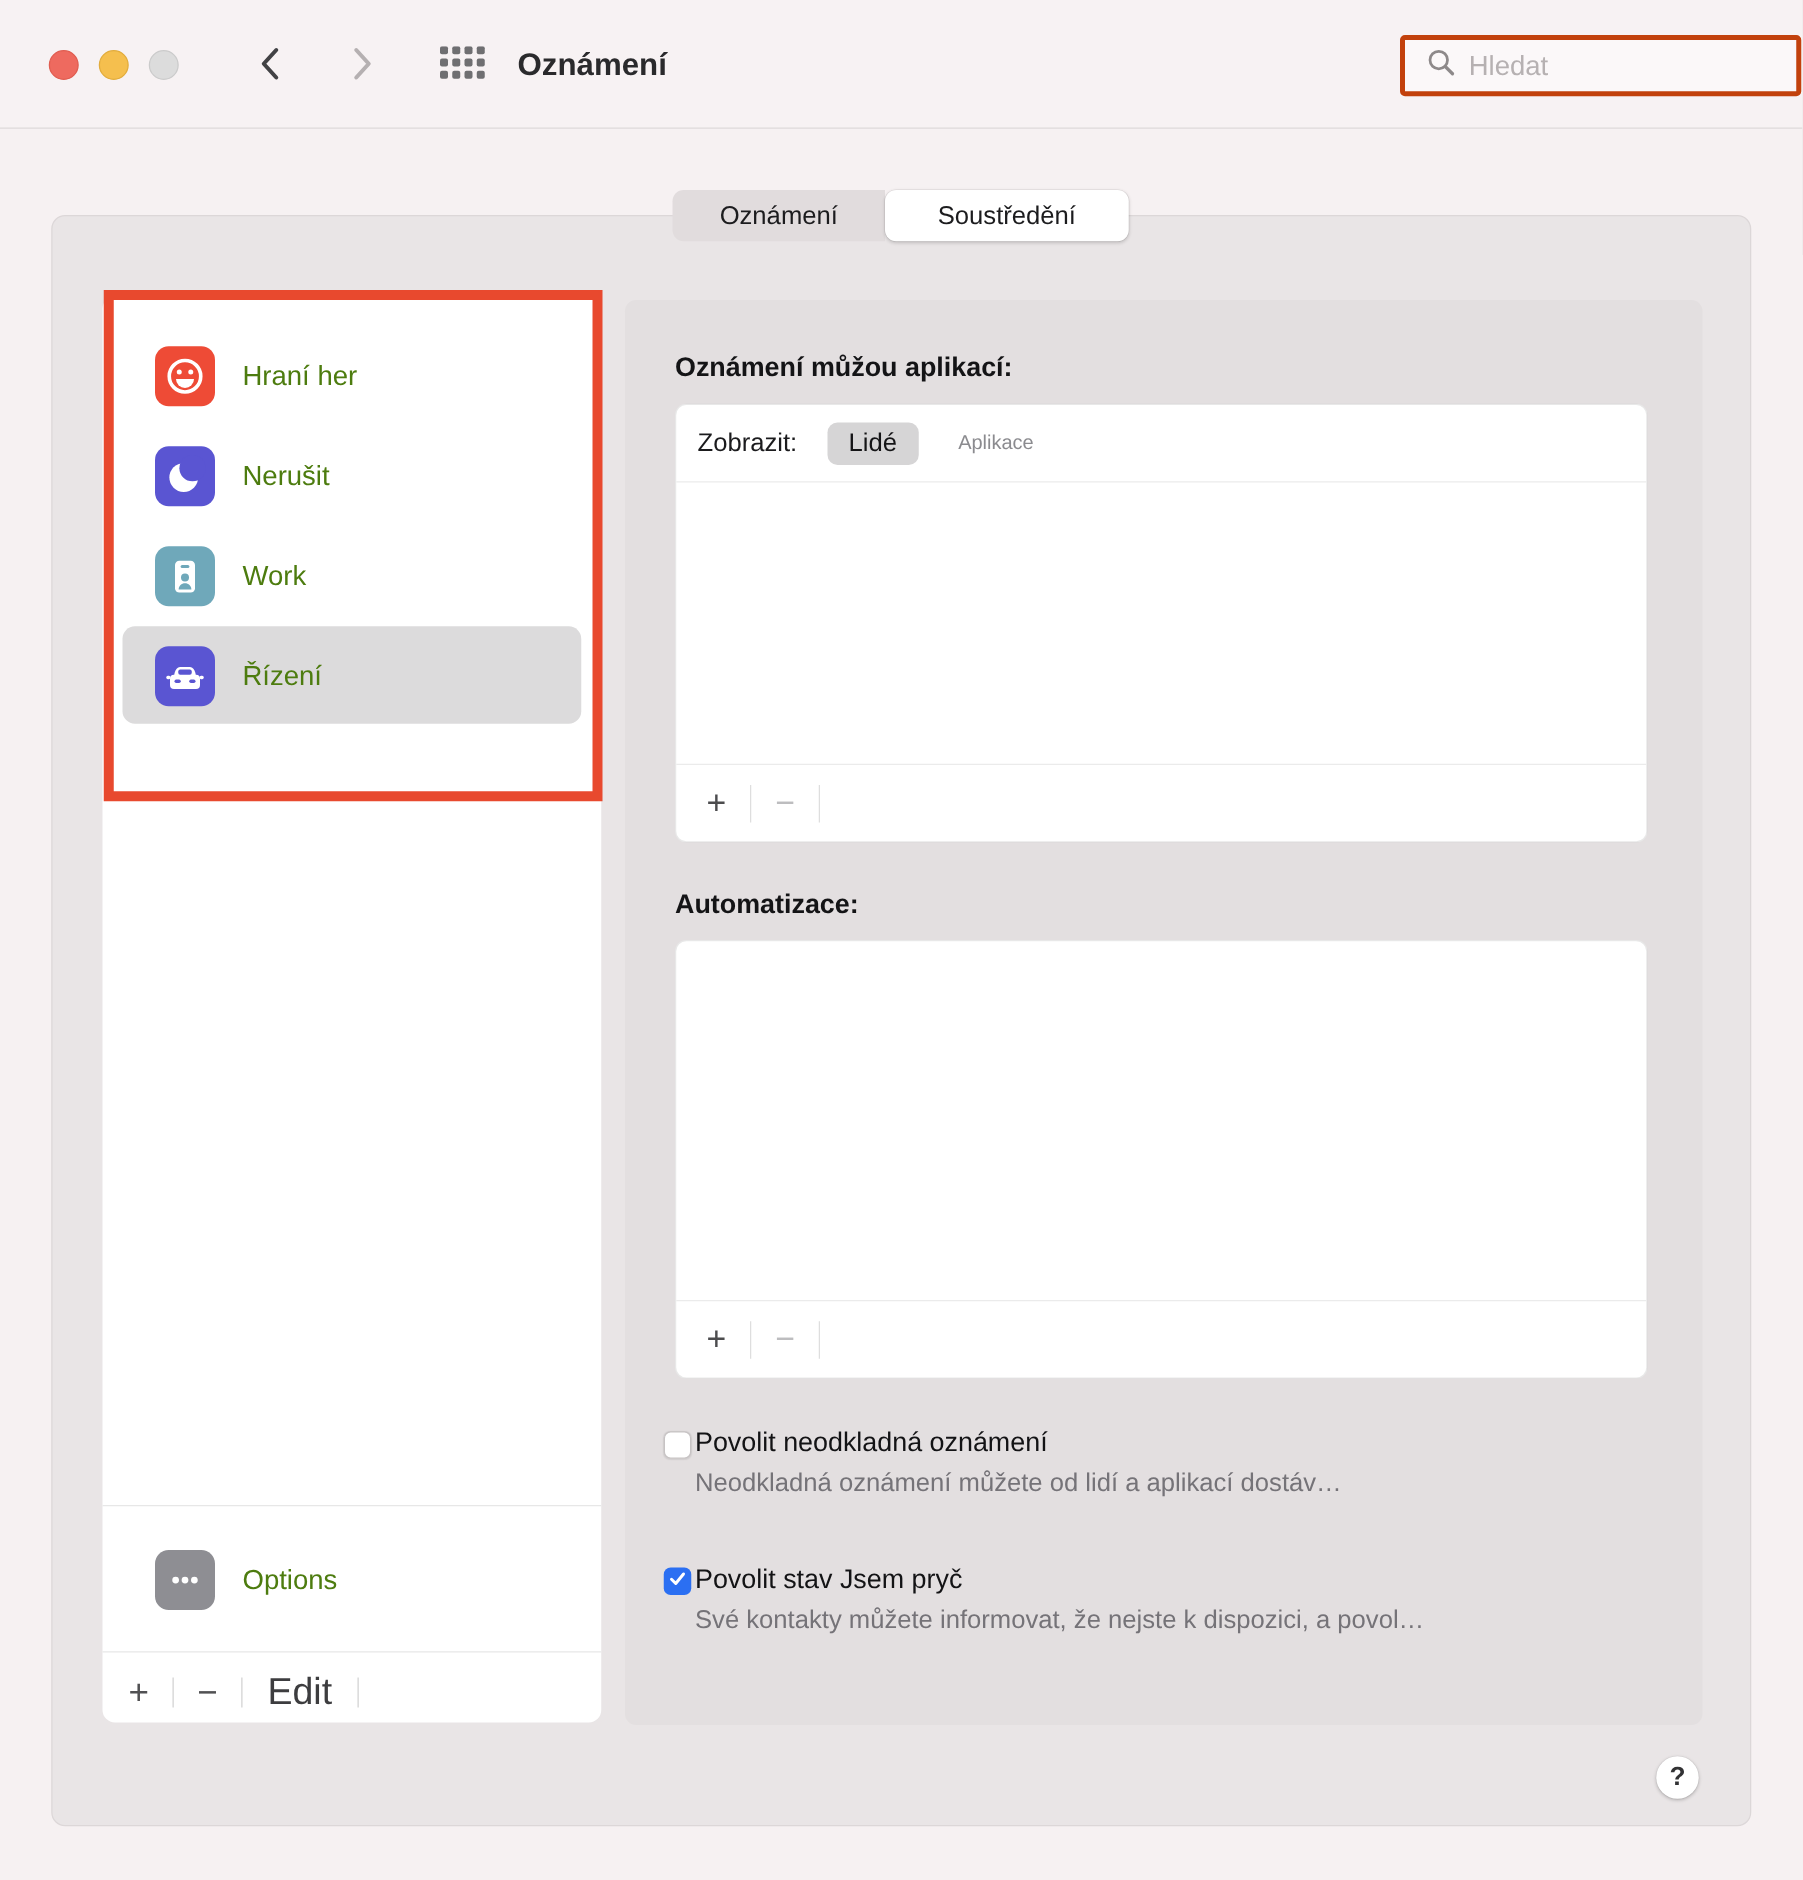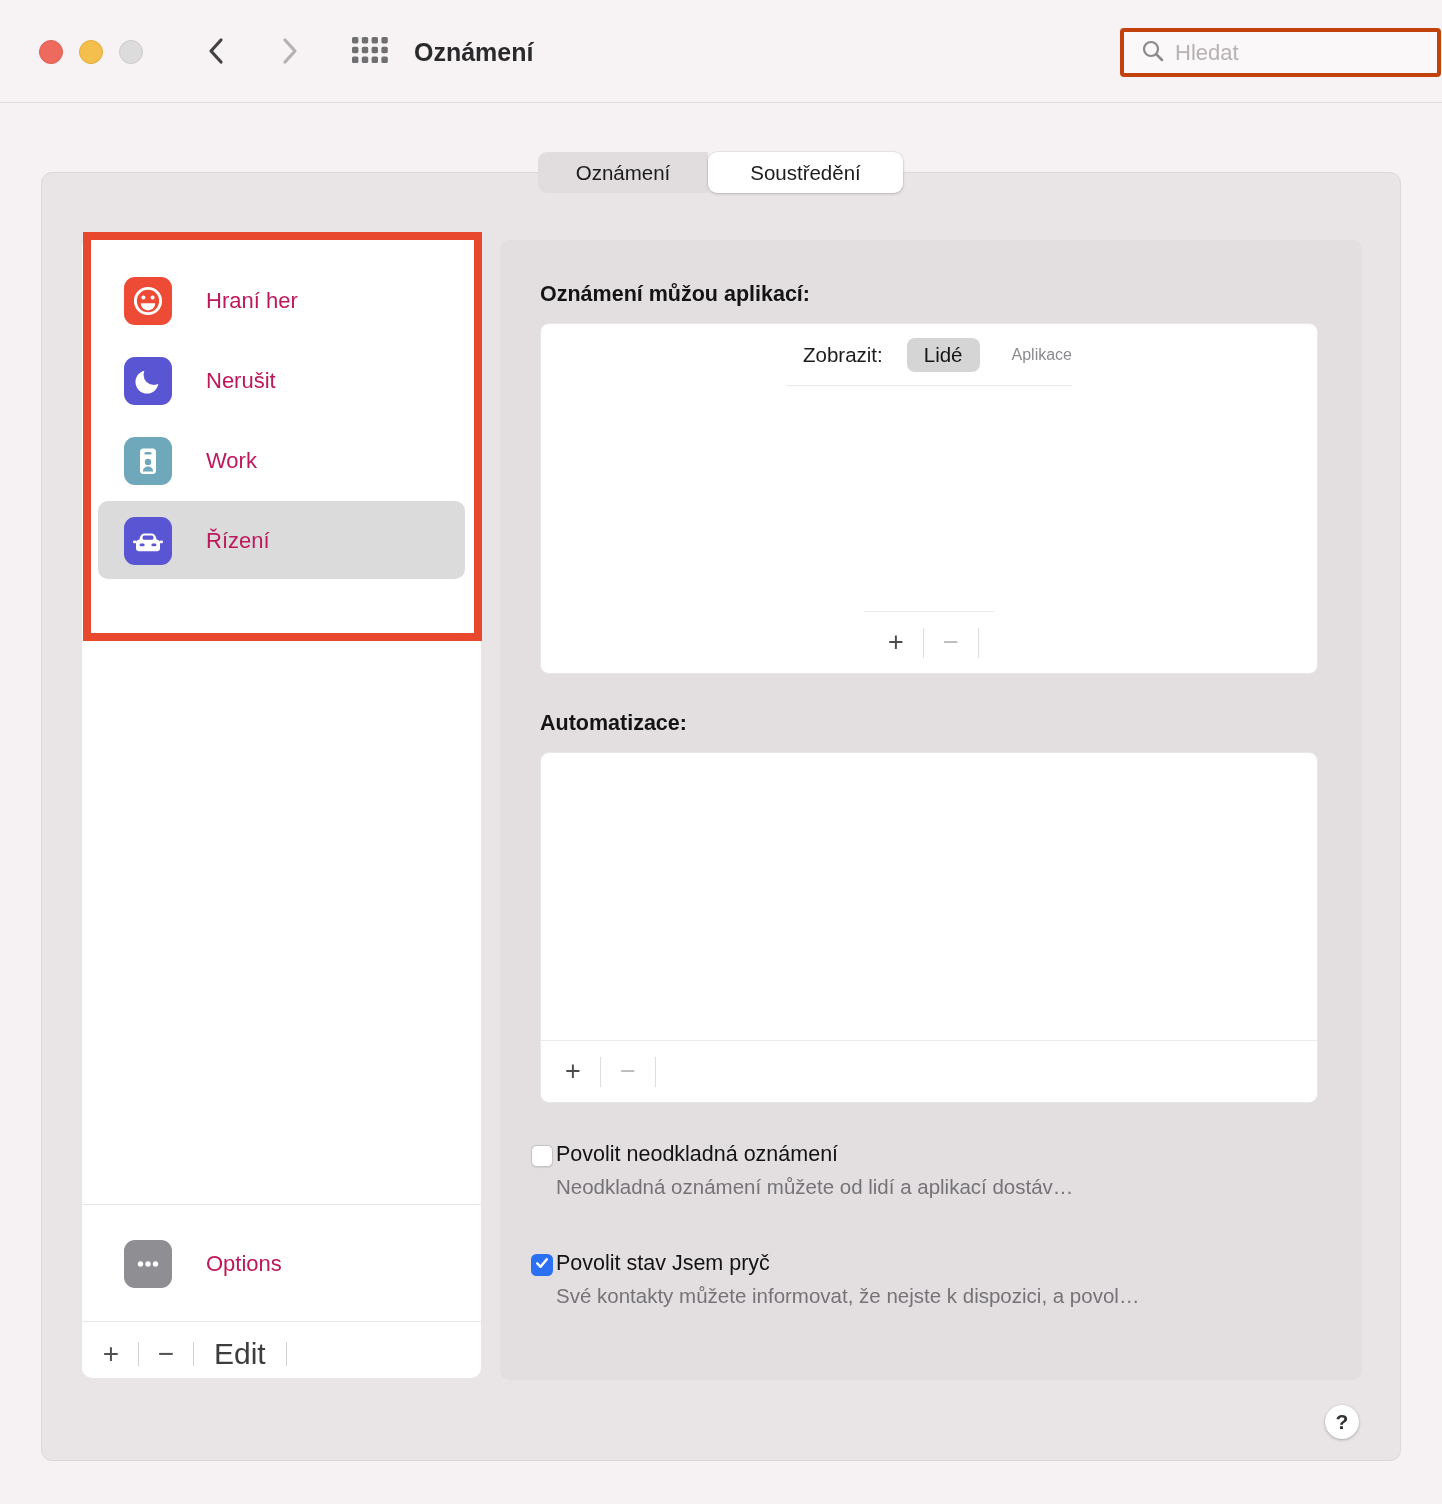--- a/index.html
+++ b/index.html
@@ -61,21 +61,21 @@
     display:flex; align-items:center; padding-left:42px; cursor:default;
   }
   .row-sel-bg {
     position:absolute; left:16px; top:264px; width:367px; height:78px;
     background:#dcdbdc; border-radius:10px;
   }
   .app-icon {
     width:48px; height:48px; border-radius:11px; flex:0 0 auto;
     display:flex; align-items:center; justify-content:center;
   }
-  .focus-label { margin-left:34px; font-size:22px; color:#be185d; }
+  .focus-label { margin-left:22px; font-size:22px; color:#4d7c0f; }
   .sep-h { position:absolute; left:0; width:399px; height:1px; background:#e7e7e7; }
   .options-row {
     position:absolute; left:0; top:991px; width:399px; height:72px;
     display:flex; align-items:center; padding-left:42px;
   }
   .side-footer {
     position:absolute; left:16px; top:1093px; height:48px;
     display:flex; align-items:center;
   }
   .sf-btn { background:none; border:none; font-family:inherit; color:#515153; }
@@ -95,21 +95,21 @@
     background:#e3dfe0; border-radius:9px;
   }
   .panel-heading { position:absolute; left:40px; font-size:21.5px; font-weight:600; color:#141416; }
   .h-allow { top:42px; }
   .h-auto  { top:471px; }
   .listbox {
     position:absolute; left:40px; width:778px; height:351px;
     background:#ffffff; border:1px solid rgba(0,0,0,0.09); border-radius:9px;
     display:flex; flex-direction:column;
   }
-  .lb-allow { top:83px;align-items:center; }
+  .lb-allow { top:83px; }
   .lb-auto  { top:512px; }
   .lb-header {
     height:62px; display:flex; align-items:center; padding-left:17px;
     border-bottom:1px solid #ebebeb;
   }
   .lb-show { font-size:20.5px; color:#1b1b1d; }
   .lb-pill {
     margin-left:24px; padding:5px 17px; background:#d6d5d6; border-radius:8px;
     font-size:20.5px; color:#141416; border:none; font-family:inherit;
   }

